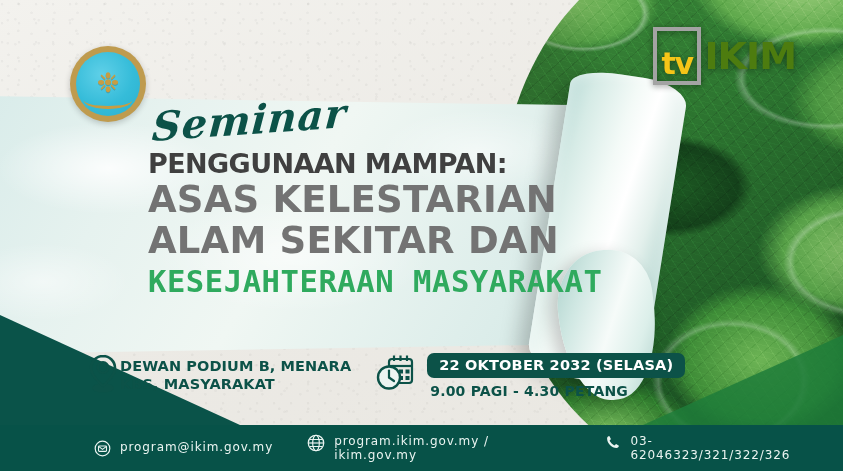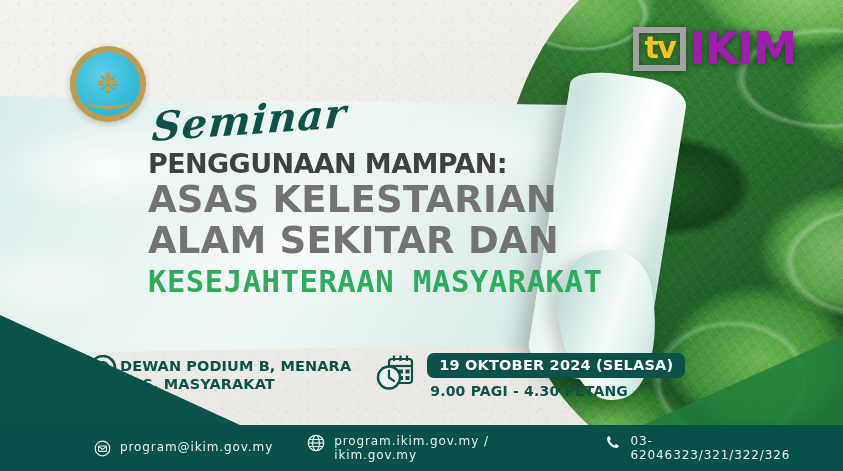--- a/index.html
+++ b/index.html
@@ -63,31 +63,31 @@
     background:linear-gradient(95deg, rgba(0,0,0,.22) 0%, transparent 26%, transparent 74%, rgba(0,0,0,.20) 100%);
   }
 
   
   .tvikim{
     position:absolute;right:47px;top:27px;
     display:flex;align-items:center;
     filter:drop-shadow(0 1px 3px rgba(0,0,0,.45));
   }
   .tvikim .tvbox{
-    border:6px solid #a3a3a3;
-    padding:0 5px 2px 5px;
+    border:4px solid #a3a3a3;
+    padding:18px 5px 2px 5px;
     margin-right:3px;
     line-height:1;
   }
   .tvikim .tvtxt{
     font-size:30px;font-weight:bold;color:#f5c518;letter-spacing:-1.5px;
     font-family:"DejaVu Sans", sans-serif;
   }
   .tvikim .ikimtxt{
-    font-size:44px;font-weight:bold;color:#a21caf;letter-spacing:-1px;
+    font-size:38px;font-weight:bold;color:#4d7c0f;letter-spacing:-1px;
     font-family:"DejaVu Sans", sans-serif;line-height:1;
   }
 
   
   .mintband{
     position:absolute;
     left:-10px;top:96px;
     width:660px;height:258px;
     background:linear-gradient(120deg,#d9ecea 0%, #e6f2ef 22%, #f0f7f3 46%, #dcedea 78%, #cfe6e2 100%);
     clip-path:polygon(0 0, 100% 4%, 100% 78%, 94% 96%, 0 100%);
@@ -303,21 +303,21 @@
           <rect x="24" y="17.5" width="4" height="4" fill="#0c5248"></rect>
           <rect x="30.5" y="17.5" width="4" height="4" fill="#0c5248"></rect>
           <rect x="24" y="24" width="4" height="4" fill="#0c5248"></rect>
           <rect x="30.5" y="24" width="4" height="4" fill="#0c5248"></rect>
           <circle cx="14" cy="25.5" r="11" fill="#ecf4f1" stroke="#0c5248" stroke-width="2.4"></circle>
           <line x1="14" y1="18.5" x2="14" y2="25.5" stroke="#0c5248" stroke-width="2.2" stroke-linecap="round"></line>
           <line x1="14" y1="25.5" x2="19" y2="29" stroke="#0c5248" stroke-width="2.2" stroke-linecap="round"></line>
         </svg>
       </span>
       <div class="dtcol">
-        <div class="datepill">19 OKTOBER 2024 (SELASA)</div>
+        <div class="datepill">22 OKTOBER 2032 (SELASA)</div>
         <div class="timetxt">9.00 PAGI - 4.30 PETANG</div>
       </div>
     </div>
 
   </div>
 
   <div class="footer">
 
     <div class="fitem">
       <span>

